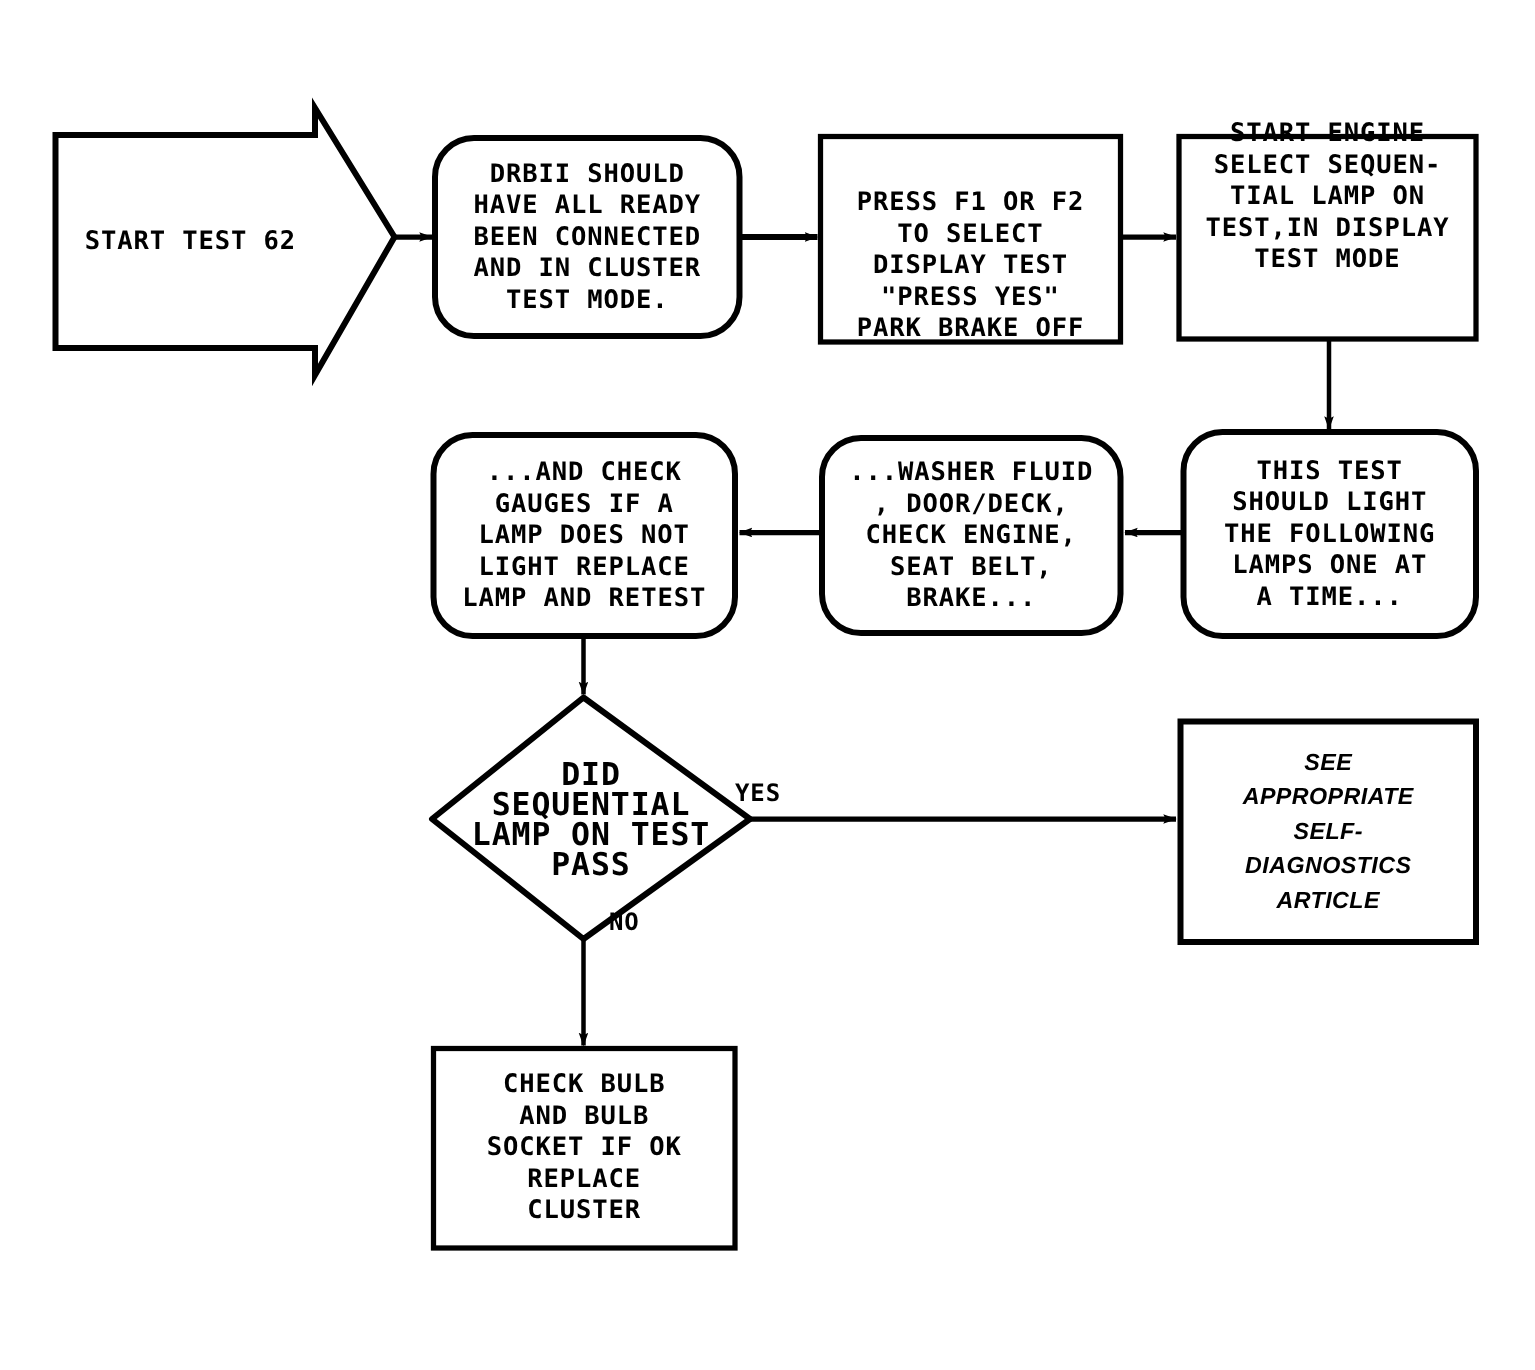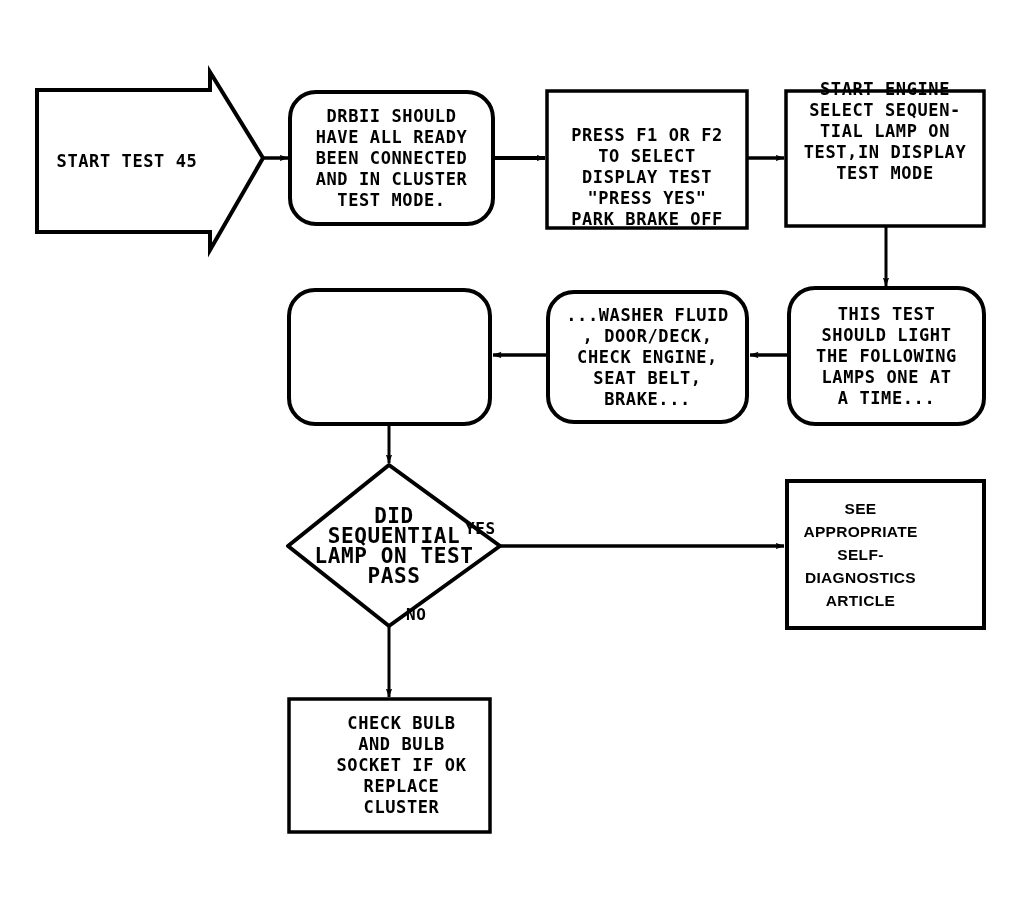--- a/index.html
+++ b/index.html
@@ -98,21 +98,21 @@
 
     <line x1="548" y1="355" x2="493" y2="355" stroke="#000000" stroke-width="3.5" marker-end="url(#arrowhead)"></line>
 
     <line x1="389" y1="424" x2="389" y2="463" stroke="#000000" stroke-width="3" marker-end="url(#arrowhead)"></line>
 
     <line x1="500" y1="546" x2="784" y2="546" stroke="#000000" stroke-width="3.5" marker-end="url(#arrowhead)"></line>
 
     <line x1="389" y1="626" x2="389" y2="697" stroke="#000000" stroke-width="3" marker-end="url(#arrowhead)"></line>
   </svg>
 
-  <div class="node-text" style="left:37px; top:90px; width:180px; height:142px;">START TEST 45</div>
+  <div class="node-text" style="left:37px; top:90px; width:180px; height:142px;">START TEST 62</div>
 
   <div class="node-text" style="left:290px; top:92px; width:203px; height:132px;">DRBII SHOULD
 HAVE ALL READY
 BEEN CONNECTED
 AND IN CLUSTER
 TEST MODE.</div>
 
   <div class="node-text" style="left:547px; top:91px; width:200px; height:172px;">PRESS F1 OR F2
 TO SELECT
 DISPLAY TEST
@@ -130,35 +130,40 @@
 CHECK ENGINE,
 SEAT BELT,
 BRAKE...</div>
 
   <div class="node-text" style="left:789px; top:288px; width:195px; height:136px;">THIS TEST
 SHOULD LIGHT
 THE FOLLOWING
 LAMPS ONE AT
 A TIME...</div>
 
+  <div class="node-text" style="left:289px; top:290px; width:201px; height:134px;">...AND CHECK
+GAUGES IF A
+LAMP DOES NOT
+LIGHT REPLACE
+LAMP AND RETEST</div>
 
   <div class="node-text" style="left:288px; top:482px; width:212px; height:128px; font-size:21px; line-height:20px;">DID
 SEQUENTIAL
 LAMP ON TEST
 PASS</div>
 
-  <div class="node-text sans" style="left:762px; top:481px; width:197px; height:147px;">SEE
+  <div class="node-text sans" style="left:787px; top:481px; width:197px; height:147px;font-style:italic;">SEE
 APPROPRIATE
 SELF-
 DIAGNOSTICS
 ARTICLE</div>
 
-  <div class="node-text" style="left:289px; top:699px; width:201px; height:133px;padding-left:12px;">CHECK BULB
+  <div class="node-text" style="left:289px; top:699px; width:201px; height:133px;">CHECK BULB
 AND BULB
 SOCKET IF OK
 REPLACE
 CLUSTER</div>
 
-  <div class="edge-label" style="left:465px; top:519px;">YES</div>
+  <div class="edge-label" style="left:490px; top:519px;">YES</div>
 
   <div class="edge-label" style="left:406px; top:605px;">NO</div>
 
 </div>
 
 </body></html>

